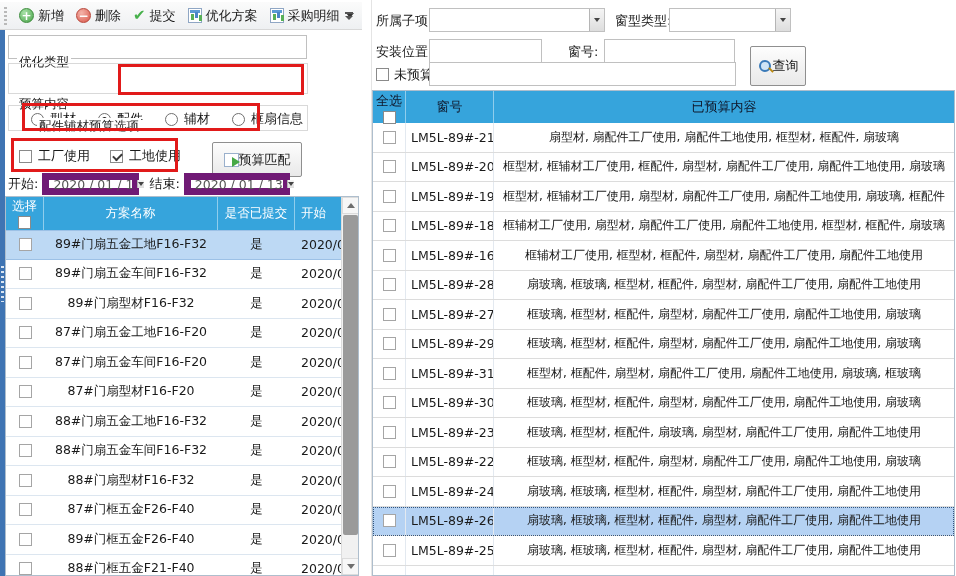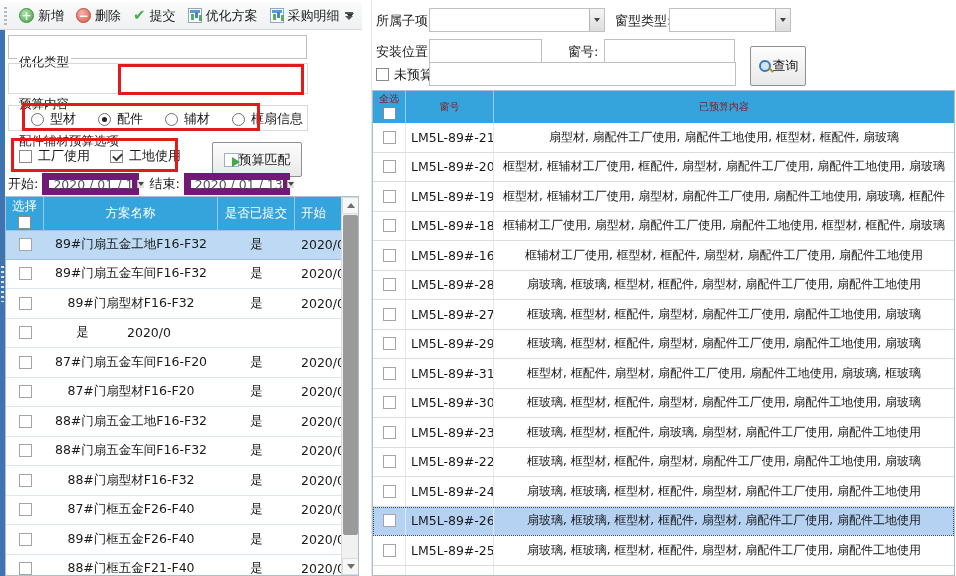--- a/index.html
+++ b/index.html
@@ -34,21 +34,21 @@
 
   
   .controls{position:absolute;left:5px;top:30px;width:357px;height:166px;background:#fff;}
   .filter-input{position:absolute;left:3px;top:5px;width:299px;height:24px;border:1px solid #c0c0c0;background:#fff;}
   .gb{position:absolute;border:1px solid #d9d9d9;background:transparent;}
   .gb-opt{left:3px;top:33px;width:300px;height:31px;}
   .gb-bud{left:3px;top:75px;width:300px;height:26px;}
   .grp-label{position:absolute;left:12px;font-size:12.5px;color:#222;background:#fff;padding:0 2px;}
   .lbl-opt{top:24px;}
   .lbl-bud{top:66px;}
-  .lbl-acc{top:103px;}
+  .lbl-acc{top:88px;margin-left:20px;}
   .radio-row{position:absolute;display:flex;align-items:center;gap:6px;font-size:13px;}
   .rad{display:inline-block;width:13px;height:13px;border:1px solid #707070;border-radius:50%;background:#fff;position:relative;}
   .rad.on::after{content:'';position:absolute;left:3px;top:3px;width:5px;height:5px;border-radius:50%;background:#222;}
   .rad.dis{border-color:#b8b8b8;background:#f4f4f4;}
   .dis-label{color:#a9a9a9;}
   .cb{display:inline-block;width:13px;height:13px;border:1px solid #8a8a8a;background:#fff;position:relative;flex:none;}
   .cb.on::after{content:'';position:absolute;left:2px;top:2px;width:7px;height:4px;border-left:2px solid #3a3a3a;border-bottom:2px solid #3a3a3a;transform:rotate(-45deg);}
   .check-row{position:absolute;display:flex;align-items:center;gap:6px;font-size:13px;}
   .ann{position:absolute;border:3px solid #e11a1a;pointer-events:none;}
   .ann-1{left:113px;top:34px;width:186px;height:31px;}
@@ -99,21 +99,21 @@
   .tinput{position:absolute;height:24px;border:1px solid #c0c0c0;background:#fff;}
   .combo{position:absolute;height:24px;border:1px solid #c0c0c0;background:#fff;display:flex;justify-content:flex-end;}
   .btn-query{position:absolute;left:378px;top:46px;width:56px;height:40px;}
   .ic-mag{position:relative;display:inline-block;width:15px;height:15px;}
   .ic-mag::before{content:'';position:absolute;left:1px;top:1px;width:8px;height:8px;border:2px solid #3a7ab8;border-radius:50%;background:#cfe4f5;}
   .ic-mag::after{content:'';position:absolute;left:10px;top:10px;width:6px;height:2px;background:#b8860b;transform:rotate(45deg);}
   .nb-check{position:absolute;left:4px;top:68px;}
 
   
   .rtable{position:absolute;left:0;top:90px;width:583px;height:486px;border:1px solid #aebecd;background:#fff;overflow:hidden;}
-  .rhead{display:flex;height:32px;background:#36a4dc;color:#7f1d1d;font-size:10px;}
+  .rhead{display:flex;height:32px;background:#36a4dc;color:#0f172a;font-size:13px;}
   .rh-sel{width:33px;flex-direction:column;justify-content:flex-start;padding-top:1px;gap:1px;}
   .rh-win{width:88px;}
   .rh-content{flex:1;border-right:none;}
   .rrow{display:flex;height:29.5px;border-bottom:1px solid #dcdcdc;background:#fff;align-items:center;font-size:12px;}
   .rrow .cell{height:100%;display:flex;align-items:center;}
   .rc-sel{width:33px;justify-content:center;border-right:1px solid #e3e9f0;}
   .rc-win{width:88px;padding-left:5px;white-space:nowrap;overflow:hidden;border-right:1px solid #e3e9f0;font-size:12.5px;}
   .rc-content{flex:1;justify-content:center;white-space:nowrap;overflow:hidden;}
   .rrow.sel{background:#b5d2f3;outline:1px dotted #31557f;outline-offset:-1px;}
   .rrow .cb{border-color:#a5a5a5;}
@@ -249,20 +249,21 @@
               <span class="cb"></span>
             </div>
             <div class="cell lc-name">89#门扇型材F16-F32</div>
             <div class="cell lc-sub">是</div>
             <div class="cell lc-start">2020/0</div>
           </div>
           <div class="lrow">
             <div class="cell lc-sel">
               <span class="cb"></span>
             </div>
+            <div class="cell lc-name">87#门扇五金工地F16-F20</div>
             <div class="cell lc-sub">是</div>
             <div class="cell lc-start">2020/0</div>
           </div>
           <div class="lrow">
             <div class="cell lc-sel">
               <span class="cb"></span>
             </div>
             <div class="cell lc-name">87#门扇五金车间F16-F20</div>
             <div class="cell lc-sub">是</div>
             <div class="cell lc-start">2020/0</div>

